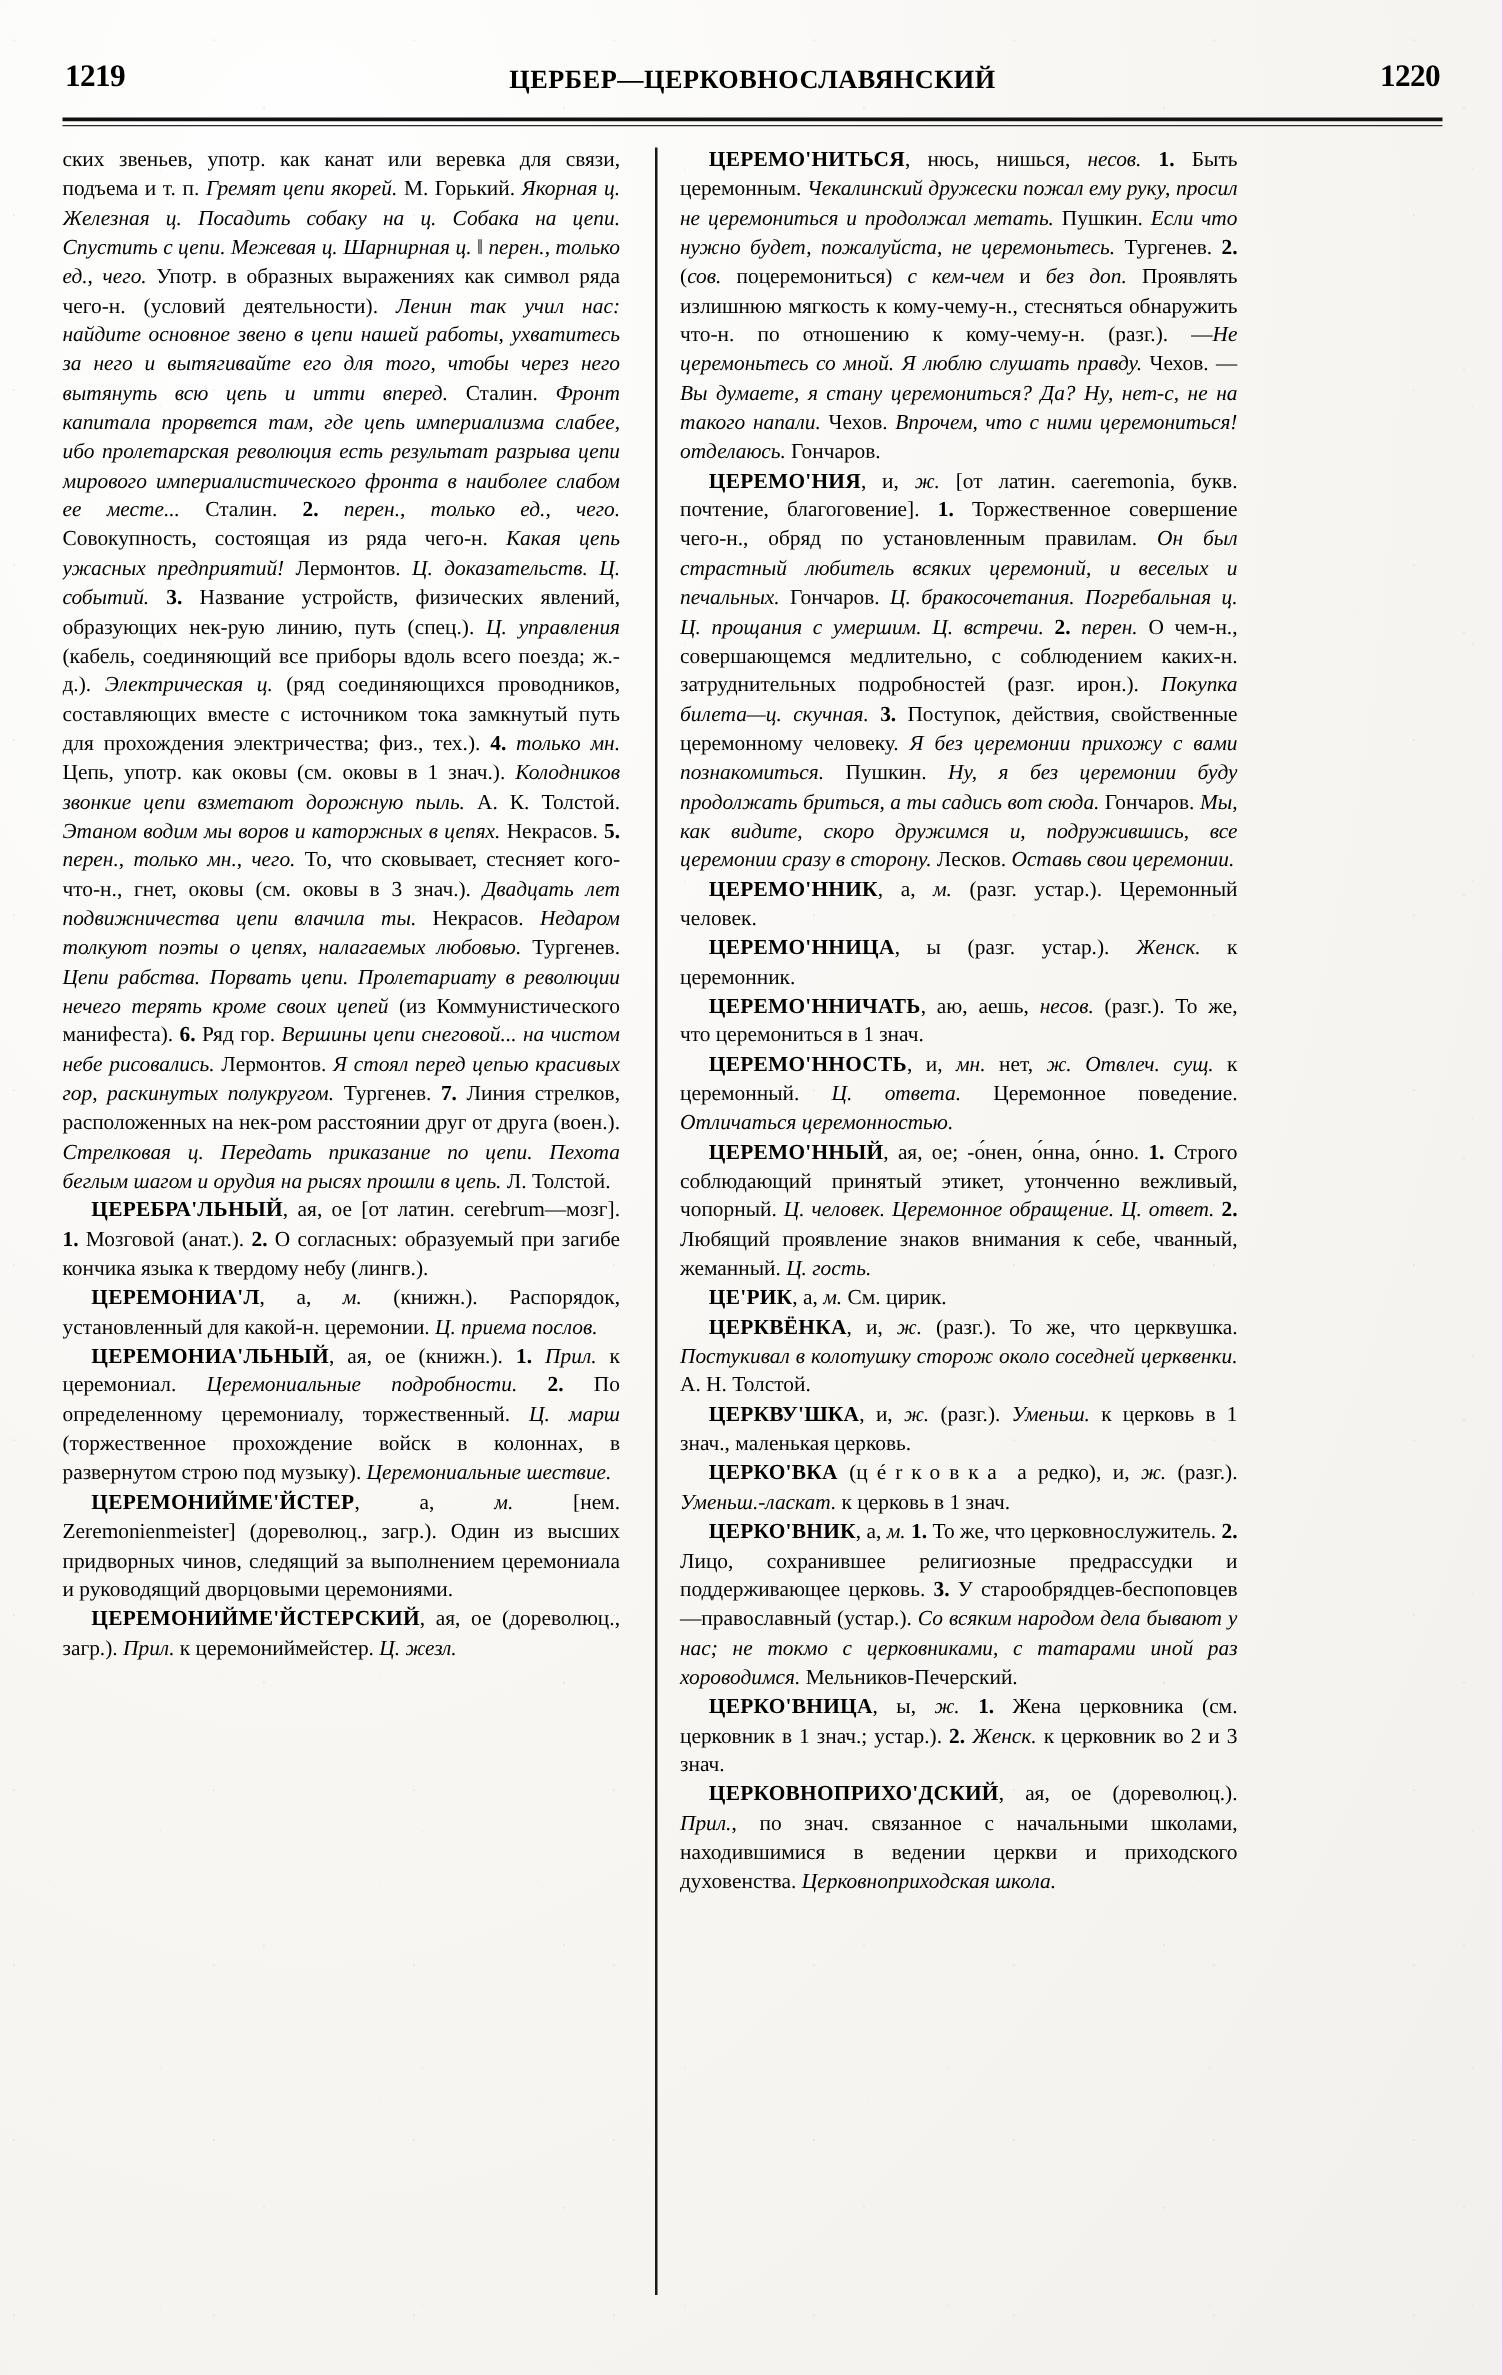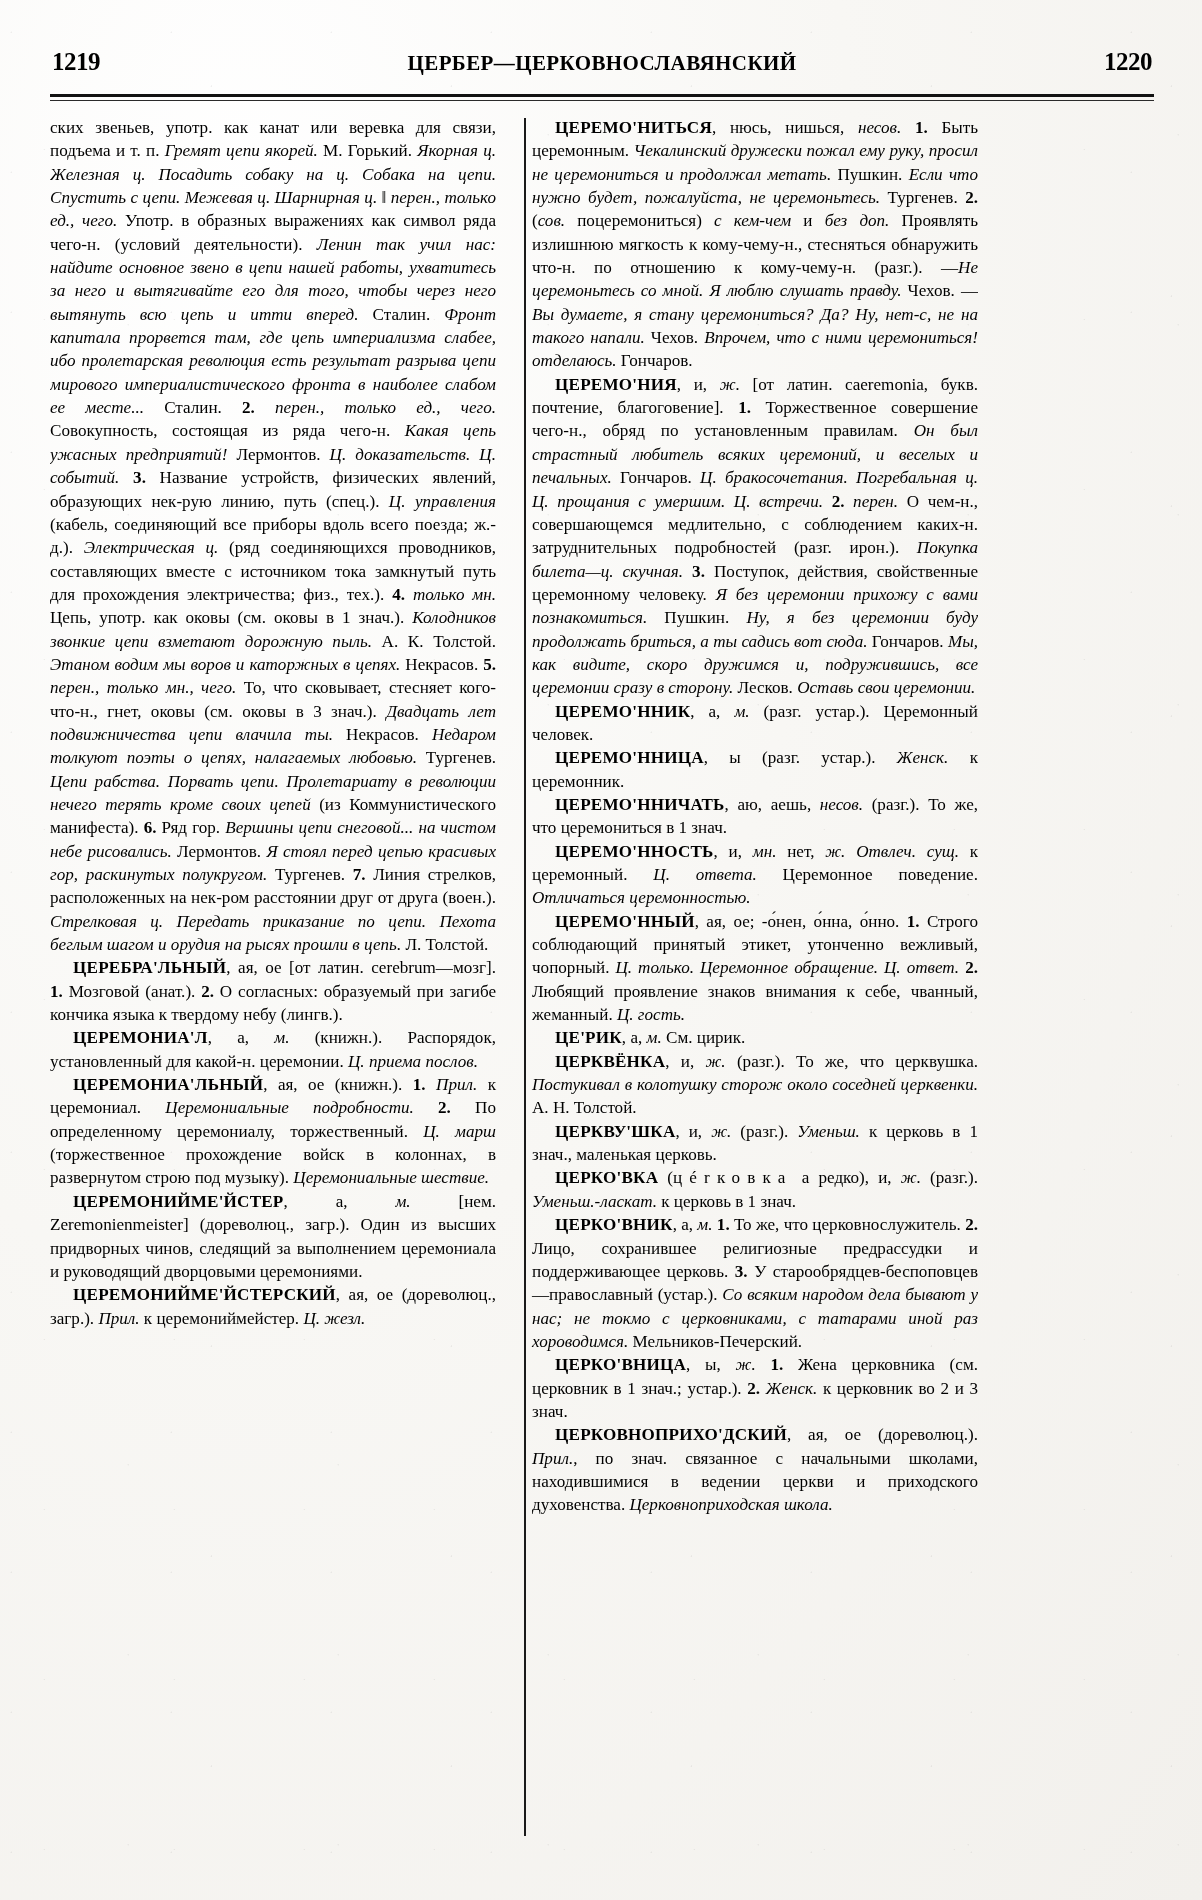--- a/index.html
+++ b/index.html
@@ -90,21 +90,21 @@
   .col {
     width: 446px;
     font-size: 17.1px;
     line-height: 23.35px;
     text-align: justify;
     text-justify: inter-word;
     hyphens: manual;
     overflow: hidden;
   }
   .col-left { padding-right: 28px; }
-  .col-right { padding-left: 6px; }
+  .col-right { padding-left: 18px; }
   .divider {
     width: 2px;
     background: #1a1a1a;
     margin: 2px 0 0 0;
     flex: 0 0 2px;
   }
 
   .entry { margin: 0; padding: 0; }
   .entry + .entry { text-indent: 1.35em; }
   .cont { text-indent: 0; }
@@ -170,21 +170,21 @@
       <div class="divider"></div>
 
       <div class="col col-right">
         <div>
             <p class="entry ind"><span class="hw">ЦЕРЕМО'НИТЬСЯ</span>, нюсь, нишься, <i>несов.</i> <b>1.</b> Быть церемонным. <i>Чекалинский дружески пожал ему руку, просил не церемониться и продолжал метать.</i> Пушкин. <i>Если что нужно будет, пожалуйста, не церемоньтесь.</i> Тургенев. <b>2.</b> (<i>сов.</i> поцеремониться) <i>с кем-чем</i> и <i>без доп.</i> Проявлять излишнюю мягкость к кому-чему-н., стесняться обнаружить что-н. по отношению к кому-чему-н. (разг.). —<i>Не церемоньтесь со мной. Я люблю слушать правду.</i> Чехов. —<i>Вы думаете, я стану церемониться? Да? Ну, нет-с, не на такого напали.</i> Чехов. <i>Впрочем, что с ними церемониться! отделаюсь.</i> Гончаров.</p>
             <p class="entry ind"><span class="hw">ЦЕРЕМО'НИЯ</span>, и, <i>ж.</i> [от латин. caeremonia, букв. почтение, благоговение]. <b>1.</b> Торжественное совершение чего-н., обряд по установленным правилам. <i>Он был страстный любитель всяких церемоний, и веселых и печальных.</i> Гончаров. <i>Ц. бракосочетания. Погребальная ц. Ц. прощания с умершим. Ц. встречи.</i> <b>2.</b> <i>перен.</i> О чем-н., совершающемся медлительно, с соблюдением каких-н. затруднительных подробностей (разг. ирон.). <i>Покупка билета—ц. скучная.</i> <b>3.</b> Поступок, действия, свойственные церемонному человеку. <i>Я без церемонии прихожу с вами познакомиться.</i> Пушкин. <i>Ну, я без церемонии буду продолжать бриться, а ты садись вот сюда.</i> Гончаров. <i>Мы, как видите, скоро дружимся и, подружившись, все церемонии сразу в сторону.</i> Лесков. <i>Оставь свои церемонии.</i></p>
             <p class="entry ind"><span class="hw">ЦЕРЕМО'ННИК</span>, а, <i>м.</i> (разг. устар.). Церемонный человек.</p>
             <p class="entry ind"><span class="hw">ЦЕРЕМО'ННИЦА</span>, ы (разг. устар.). <i>Женск.</i> к церемонник.</p>
             <p class="entry ind"><span class="hw">ЦЕРЕМО'ННИЧАТЬ</span>, аю, аешь, <i>несов.</i> (разг.). То же, что церемониться в 1 знач.</p>
             <p class="entry ind"><span class="hw">ЦЕРЕМО'ННОСТЬ</span>, и, <i>мн.</i> нет, <i>ж. Отвлеч. сущ.</i> к церемонный. <i>Ц. ответа.</i> Церемонное поведение. <i>Отличаться церемонностью.</i></p>
-            <p class="entry ind"><span class="hw">ЦЕРЕМО'ННЫЙ</span>, ая, ое; -о́нен, о́нна, о́нно. <b>1.</b> Строго соблюдающий принятый этикет, утонченно вежливый, чопорный. <i>Ц. только. Церемонное обращение. Ц. ответ.</i> <b>2.</b> Любящий проявление знаков внимания к себе, чванный, жеманный. <i>Ц. гость.</i></p>
+            <p class="entry ind"><span class="hw">ЦЕРЕМО'ННЫЙ</span>, ая, ое; -о́нен, о́нна, о́нно. <b>1.</b> Строго соблюдающий принятый этикет, утонченно вежливый, чопорный. <i>Ц. человек. Церемонное обращение. Ц. ответ.</i> <b>2.</b> Любящий проявление знаков внимания к себе, чванный, жеманный. <i>Ц. гость.</i></p>
             <p class="entry ind"><span class="hw">ЦЕ'РИК</span>, а, <i>м.</i> См. цирик.</p>
             <p class="entry ind"><span class="hw">ЦЕРКВЁНКА</span>, и, <i>ж.</i> (разг.). То же, что церквушка. <i>Постукивал в колотушку сторож около соседней церквенки.</i> А. Н. Толстой.</p>
             <p class="entry ind"><span class="hw">ЦЕРКВУ'ШКА</span>, и, <i>ж.</i> (разг.). <i>Уменьш.</i> к церковь в 1 знач., маленькая церковь.</p>
             <p class="entry ind"><span class="hw">ЦЕРКО'ВКА</span> (<span class="sp">цérковка</span> а редко), и, <i>ж.</i> (разг.). <i>Уменьш.-ласкат.</i> к церковь в 1 знач.</p>
             <p class="entry ind"><span class="hw">ЦЕРКО'ВНИК</span>, а, <i>м.</i> <b>1.</b> То же, что церковнослужитель. <b>2.</b> Лицо, сохранившее религиозные предрассудки и поддерживающее церковь. <b>3.</b> У старообрядцев-беспоповцев—православный (устар.). <i>Со всяким народом дела бывают у нас; не токмо с церковниками, с татарами иной раз хороводимся.</i> Мельников-Печерский.</p>
             <p class="entry ind"><span class="hw">ЦЕРКО'ВНИЦА</span>, ы, <i>ж.</i> <b>1.</b> Жена церковника (см. церковник в 1 знач.; устар.). <b>2.</b> <i>Женск.</i> к церковник во 2 и 3 знач.</p>
             <p class="entry ind"><span class="hw">ЦЕРКОВНОПРИХО'ДСКИЙ</span>, ая, ое (дореволюц.). <i>Прил.</i>, по знач. связанное с начальными школами, находившимися в ведении церкви и приходского духовенства. <i>Церковноприходская школа.</i></p>
           </div>
       </div>
 

